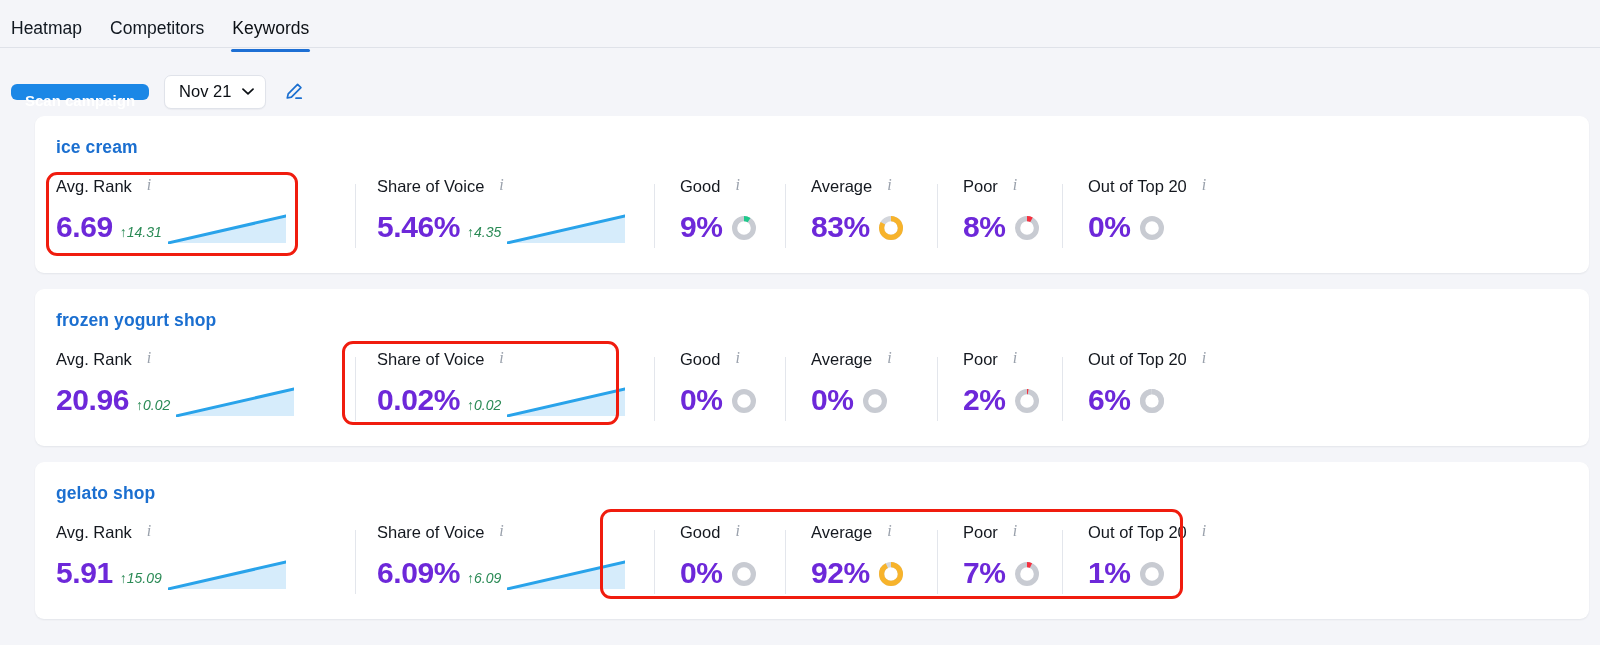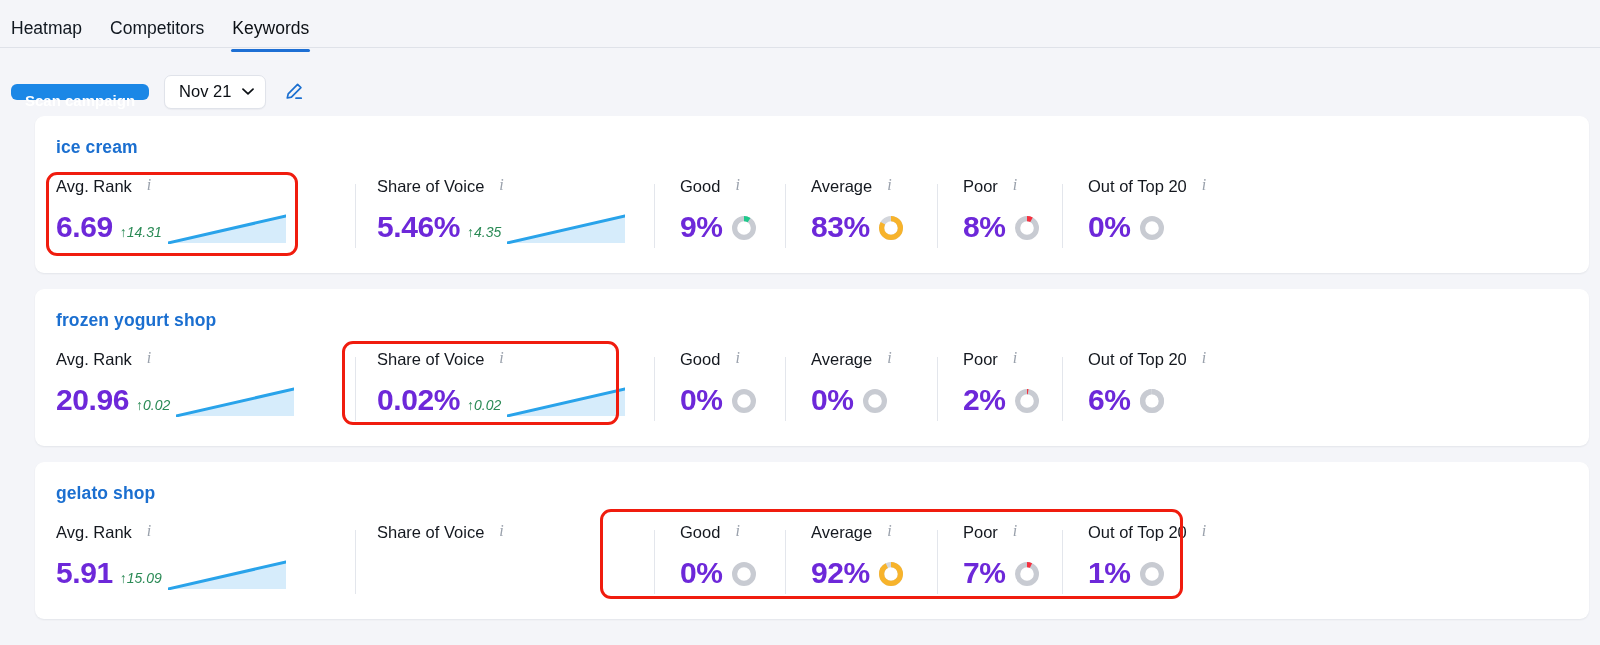--- a/index.html
+++ b/index.html
@@ -421,20 +421,28 @@
             </div>
           </div>
         </div>
         <div class="metric wide">
           <div class="sep"></div>
           <div class="metric-inner">
             <div class="m-label">
               <span>Share of Voice</span>
               <span class="info-i">i</span>
             </div>
+            <div class="m-row">
+              <div class="m-value">6.09%</div>
+              <div class="m-delta">↑6.09</div>
+              <svg width="118" height="30" viewBox="0 0 118 30" class="spark">
+                <path d="M0 29 L118 2 L118 29 Z" fill="#d6ecfb"></path>
+                <path d="M0 29 L118 2" fill="none" stroke="#29a3ea" stroke-width="3" stroke-linecap="round"></path>
+              </svg>
+            </div>
           </div>
         </div>
         <div class="metric narrow" style="width: 131px;">
           <div class="sep"></div>
           <div class="metric-inner">
             <div class="m-label">
               <span>Good</span>
               <span class="info-i">i</span>
             </div>
             <div class="m-row">

